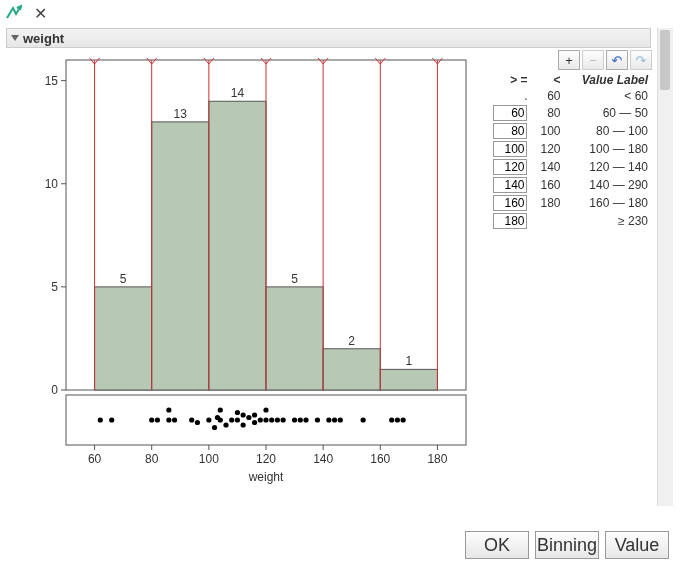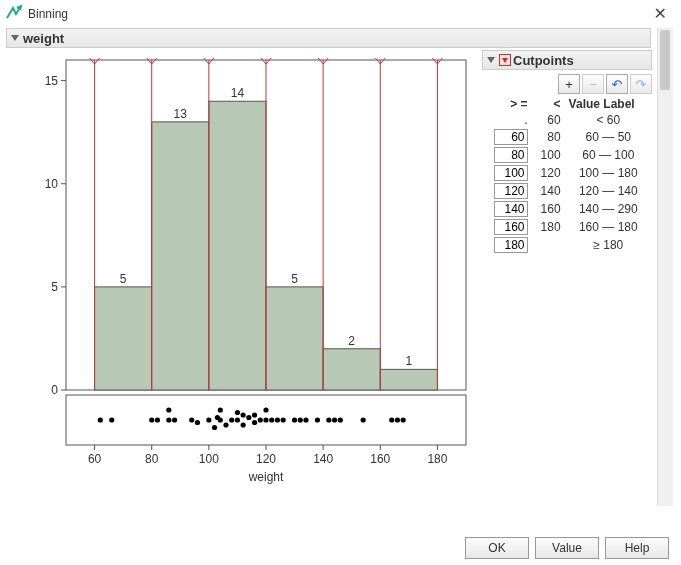--- a/index.html
+++ b/index.html
@@ -72,46 +72,45 @@
   .toolbar-row {
     display:flex; justify-content:flex-end; gap:2px; margin-bottom:2px;
   }
   .tbtn {
     width:22px;height:20px;border:1px solid #aaa;background:linear-gradient(#fdfdfd,#e9e9e9);
     display:flex;align-items:center;justify-content:center;font-size:13px;
   }
   .tbtn.disabled { color:#bbb; border-color:#ccc; }
   .cut-table { width:100%; border-collapse: collapse; font-size:12px; }
   .cut-table th { text-align:right; font-weight:bold; padding:1px 4px; }
-  .cut-table th.left { text-align:left; }
+  .cut-table th.left { text-align:right;font-style:italic; }
   .cut-table td { padding:1px 4px; text-align:right; white-space:nowrap; }
-  .cut-table td.vl { text-align:center; }
+  .cut-table td.vl { text-align:right; }
   .cut-table input.ge {
     width:34px; font-size:12px; text-align:right; border:1px solid #999; padding:0 2px; height:16px;
     font-family: inherit;
   }
   .footer {
     position:absolute; bottom:6px; right:12px; display:flex; gap:6px;
   }
   .btn {
-    min-width:64px; height:22px; border:1px solid #999; background:linear-gradient(#fdfdfd,#e7e7e7);
-    display:flex;align-items:center;justify-content:center;font-size:12px;
+    min-width:64px; height:28px; border:1px solid #999; background:linear-gradient(#fdfdfd,#e7e7e7);
+    display:flex;align-items:center;justify-content:center;font-size:18px;
   }
 </style>
 </head>
 <body>
 
 <div class="titlebar">
   <span class="app-icon">
     <svg width="16" height="16" viewBox="0 0 16 16">
       <path d="M1 14 L7 4 L10 10 L15 2" stroke="#2a8" stroke-width="2" fill="none"></path>
       <path d="M11 4 L15 2 L14 6" stroke="#2a8" stroke-width="2" fill="none"></path>
     </svg>
   </span>
-  <span class="title">Binning</span>
   <span class="close">✕</span>
 </div>
 
 <div class="section-header">
   <span class="disclosure"></span>
   <span class="label">weight</span>
 </div>
 
 <div class="body">
   <div class="chart-pane">
@@ -204,25 +203,20 @@
         <circle cx="328.57142857142856" cy="370" r="2.6" fill="#000"></circle>
         <circle cx="334.2857142857143" cy="370" r="2.6" fill="#000"></circle>
         <circle cx="357.14285714285717" cy="370" r="2.6" fill="#000"></circle>
         <circle cx="385.7142857142857" cy="370" r="2.6" fill="#000"></circle>
         <circle cx="397.14285714285717" cy="370" r="2.6" fill="#000"></circle>
         <circle cx="391.42857142857144" cy="370" r="2.6" fill="#000"></circle>
       </svg>
   </div>
 
   <div class="side-pane">
-    <div class="section-header sub">
-      <span class="disclosure"></span>
-      <span class="red-disclosure"></span>
-      <span class="label">Cutpoints</span>
-    </div>
     <div class="toolbar-row">
       <div class="tbtn">+</div>
       <div class="tbtn disabled">−</div>
       <div class="tbtn" style="color:#36c">↶</div>
       <div class="tbtn disabled" style="color:#9bd">↷</div>
     </div>
     <table class="cut-table">
       <thead>
         <tr>
           <th>&gt; =</th>
@@ -237,21 +231,21 @@
             <td class="vl">&lt; 60</td>
           </tr>
           <tr>
             <td><input class="ge" value="60" style=""></td>
             <td>80</td>
             <td class="vl">60 — 50</td>
           </tr>
           <tr>
             <td><input class="ge" value="80" style=""></td>
             <td>100</td>
-            <td class="vl">60 — 100</td>
+            <td class="vl">80 — 100</td>
           </tr>
           <tr>
             <td><input class="ge" value="100" style=""></td>
             <td>120</td>
             <td class="vl">100 — 180</td>
           </tr>
           <tr>
             <td><input class="ge" value="120" style=""></td>
             <td>140</td>
             <td class="vl">120 — 140</td>
@@ -262,28 +256,28 @@
             <td class="vl">140 — 290</td>
           </tr>
           <tr>
             <td><input class="ge" value="160" style=""></td>
             <td>180</td>
             <td class="vl">160 — 180</td>
           </tr>
           <tr>
             <td><input class="ge" value="180" style=""></td>
             <td></td>
-            <td class="vl">≥ 180</td>
+            <td class="vl">≥ 230</td>
           </tr>
         </tbody>
     </table>
   </div>
 </div>
 
 <div class="scrollbar">
   <div class="scrollbar-thumb"></div>
 </div>
 
 <div class="footer">
   <div class="btn">OK</div>
+  <div class="btn">Binning</div>
   <div class="btn">Value</div>
-  <div class="btn">Help</div>
 </div>
 
 </body></html>

